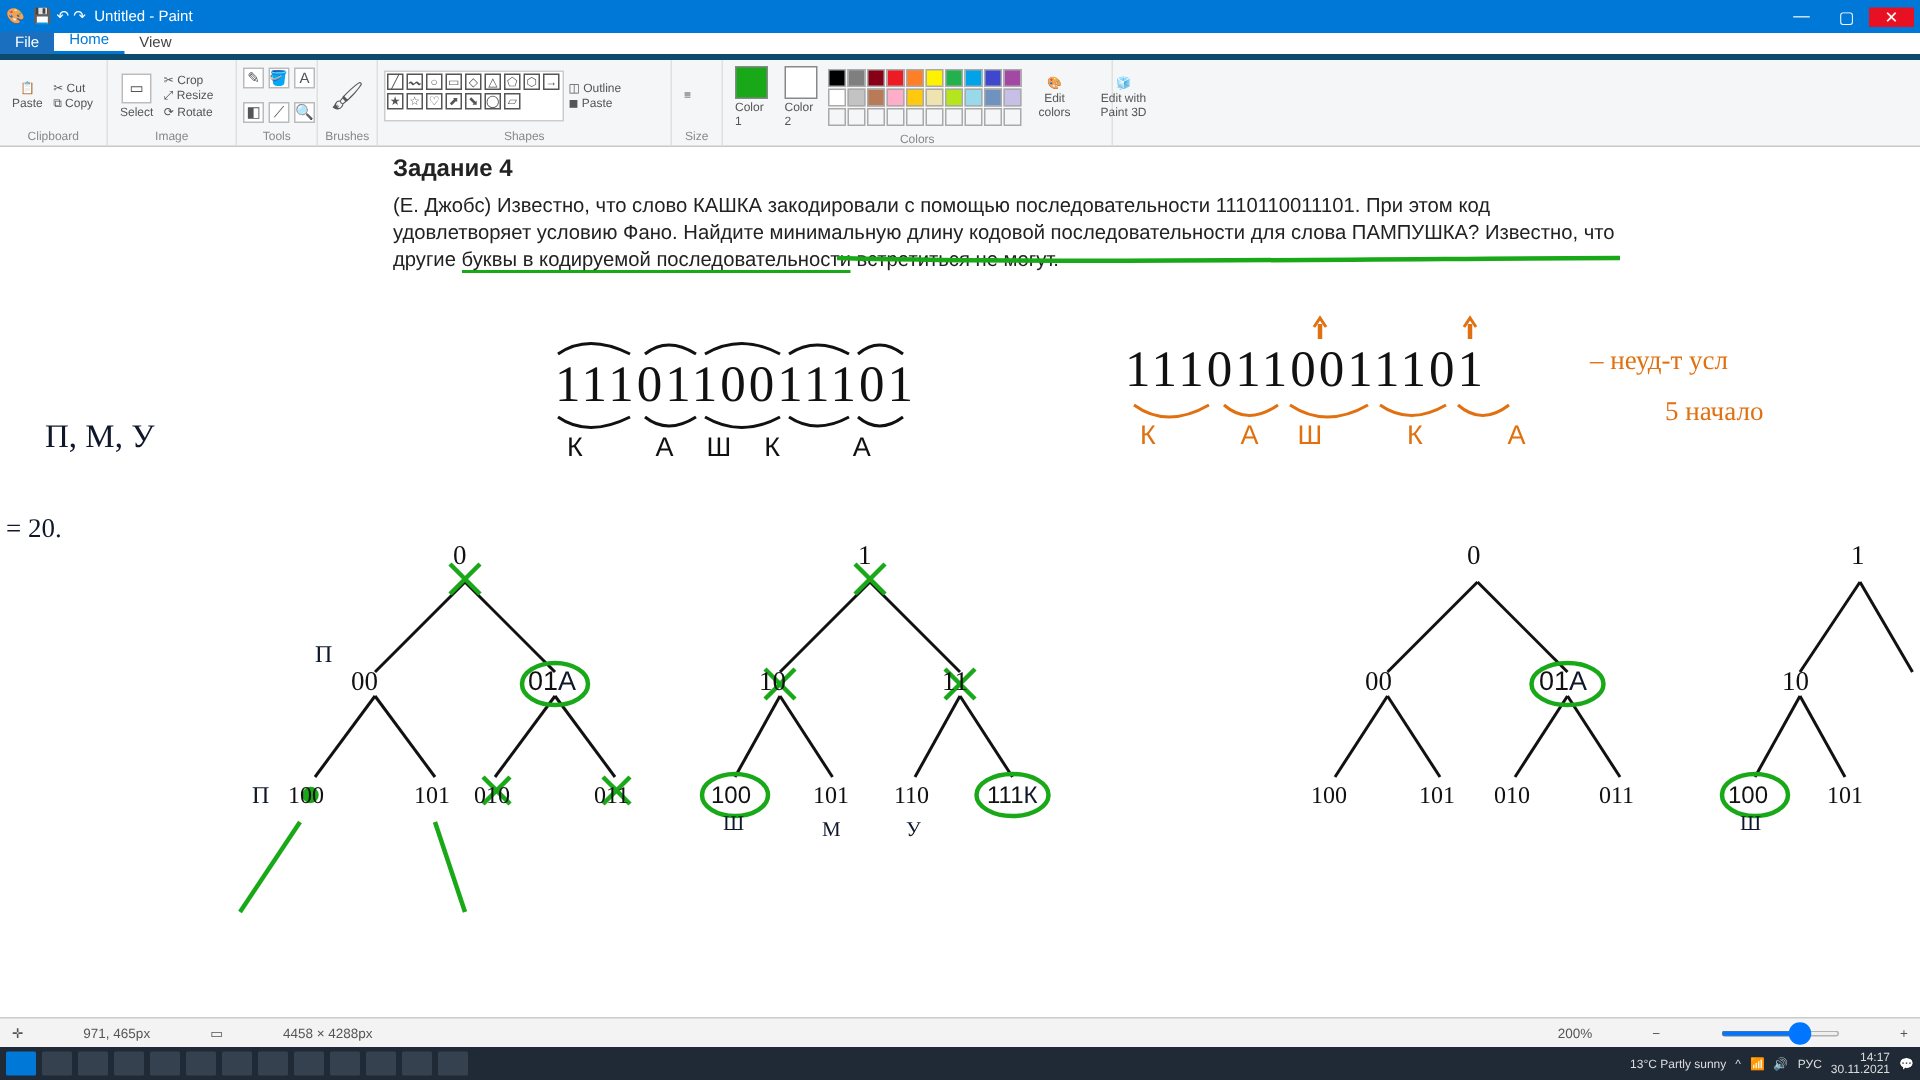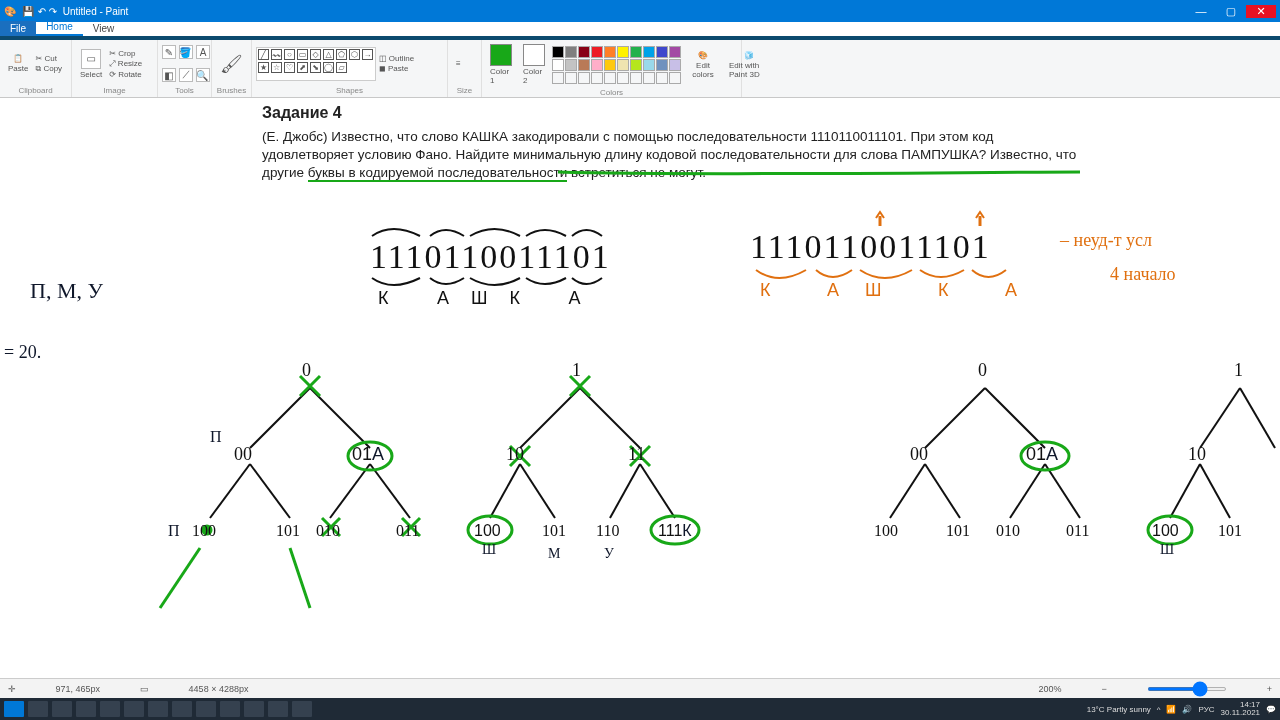--- a/index.html
+++ b/index.html
@@ -209,21 +209,21 @@
           <div class="c"></div>
           <div class="c"></div>
           <div class="c"></div>
       </div>
       <div class="bigbtn">
         <span>🎨</span>
         <span style="width:30px;white-space:normal;text-align:center">Edit colors</span>
       </div>
       <div class="bigbtn">
         <span>🧊</span>
-        <span style="width:40px;white-space:normal;">Edit with Paint 3D</span>
+        <span style="width:40px;white-space:normal;text-align:center">Edit with Paint 3D</span>
       </div>
     </div>
     <div class="label">Colors</div>
   </div>
 </div>
 
 <div class="canvaswrap">
 <div class="canvas">
 
   <div class="problem">
@@ -233,21 +233,21 @@
     </p>
   </div>
 
   <div class="big1" style="left:370px;top:140px">1110110011101</div>
   <div class="big1" style="left:750px;top:130px">1110110011101</div>
 
   <div class="hand green" style="position:absolute;left:30px;top:180px;font-size:22px">П, М, У</div>
   <div class="hand green" style="position:absolute;left:4px;top:244px;font-size:18px">= 20.</div>
 
   <div class="hand orange" style="position:absolute;left:1060px;top:132px;font-size:18px">– неуд-т усл</div>
-  <div class="hand orange" style="position:absolute;left:1110px;top:166px;font-size:18px">4 начало</div>
+  <div class="hand orange" style="position:absolute;left:1110px;top:166px;font-size:18px">5 начало</div>
 
   <div class="hand black" style="position:absolute;left:378px;top:190px;font-size:18px;letter-spacing:22px">
     <span>К</span>&nbsp;<span>А</span><span>Ш</span><span>К</span>&nbsp;<span>А</span>
   </div>
   <div class="hand orange" style="position:absolute;left:760px;top:182px;font-size:18px;letter-spacing:26px">
     <span>К</span>&nbsp;<span>А</span><span>Ш</span>&nbsp;<span>К</span>&nbsp;<span>А</span>
   </div>
 
   <svg class="ink">
 

